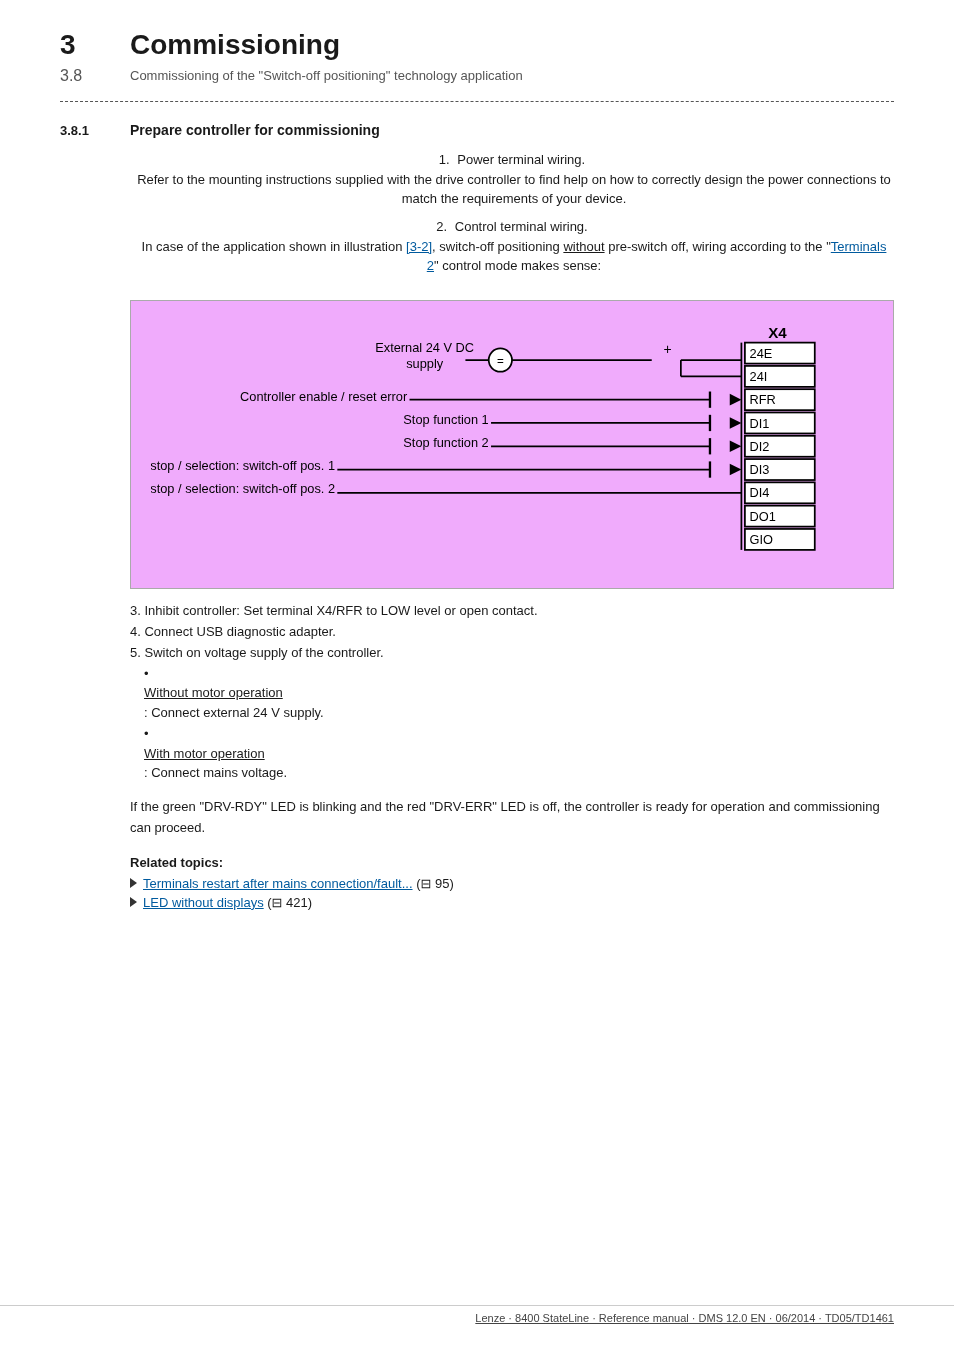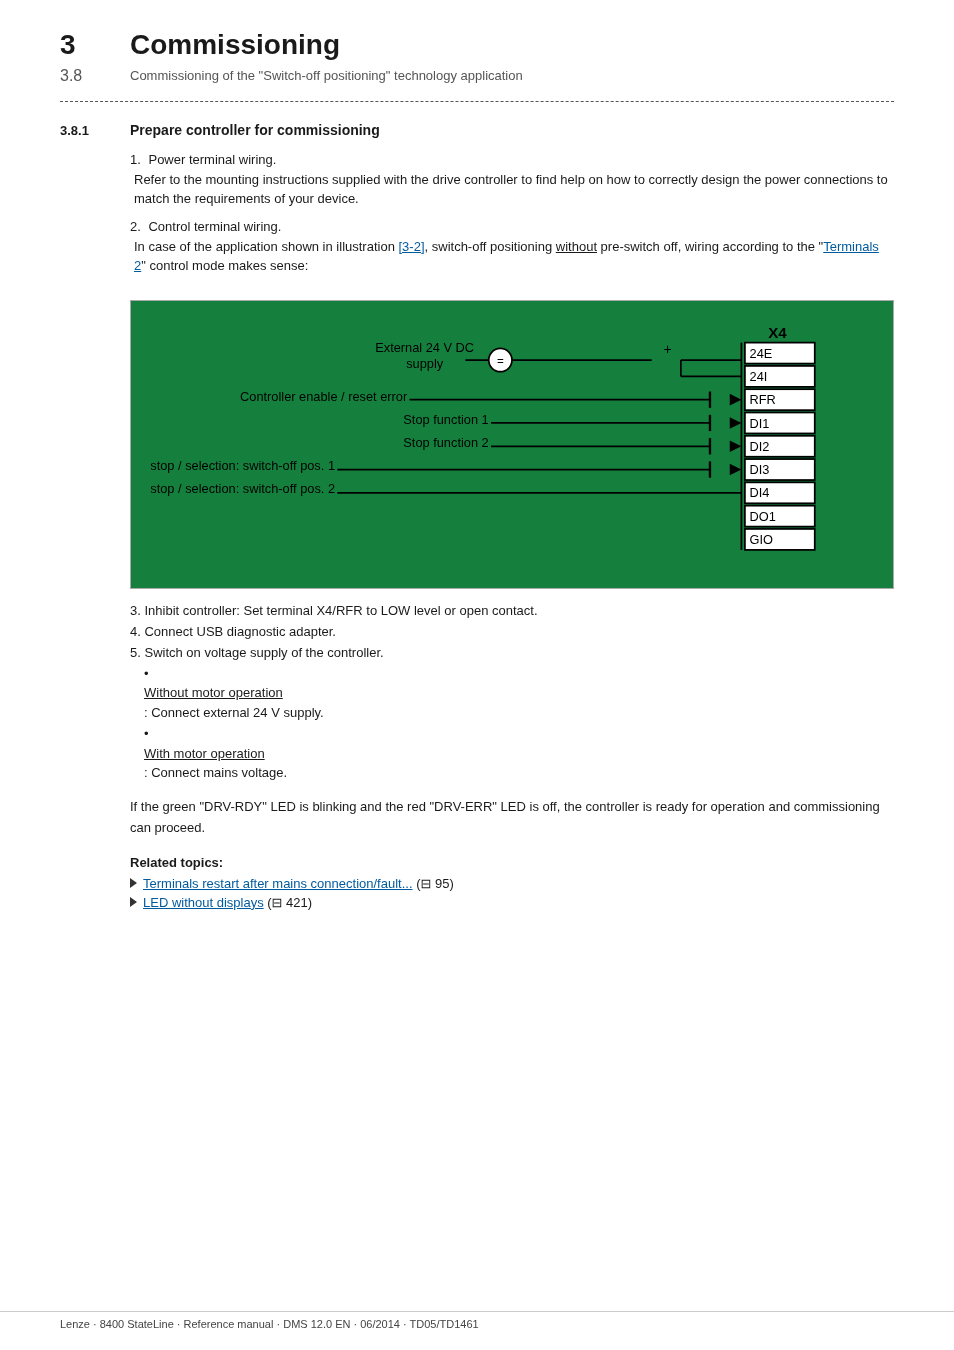--- a/index.html
+++ b/index.html
@@ -81,20 +81,21 @@
       font-size: 14px;
       font-weight: bold;
     }
 
     .content-area {
       margin-left: 70px;
     }
 
     .step {
       margin-bottom: 10px;
+      text-align: center;
     }
 
     .step-header {
       font-size: 13px;
       margin-bottom: 3px;
     }
 
     .step-header span.step-num {
       margin-right: 4px;
     }
@@ -108,21 +109,21 @@
     a, .link {
       color: #005a9e;
       text-decoration: underline;
       cursor: pointer;
     }
 
     .diagram-container {
       border: 1px solid #aaa;
       margin: 14px 0 14px 0;
       padding: 16px 20px 12px 20px;
-      background: #15803d;
+      background: #f0abfc;
       display: inline-block;
       min-width: 520px;
       width: 100%;
     }
 
     .steps-list {
       margin-bottom: 8px;
     }
 
     .steps-list .step-item {
@@ -183,27 +184,28 @@
       margin-right: 6px;
       flex-shrink: 0;
     }
 
     .page-footer {
       position: absolute;
       bottom: 16px;
       left: 0;
       right: 0;
       display: flex;
-      justify-content: flex-start;
+      justify-content: flex-end;
       align-items: center;
-      padding: 4px 60px;
+      padding: 10px 60px;
       font-size: 11px;
       color: #444;
       border-top: 1px solid #ccc;
       padding-top: 6px;
+      text-decoration: underline;
     }
 
     .diag-svg {
       width: 100%;
       height: 100%;
     }
   </style>
 </head>
 <body>
 

